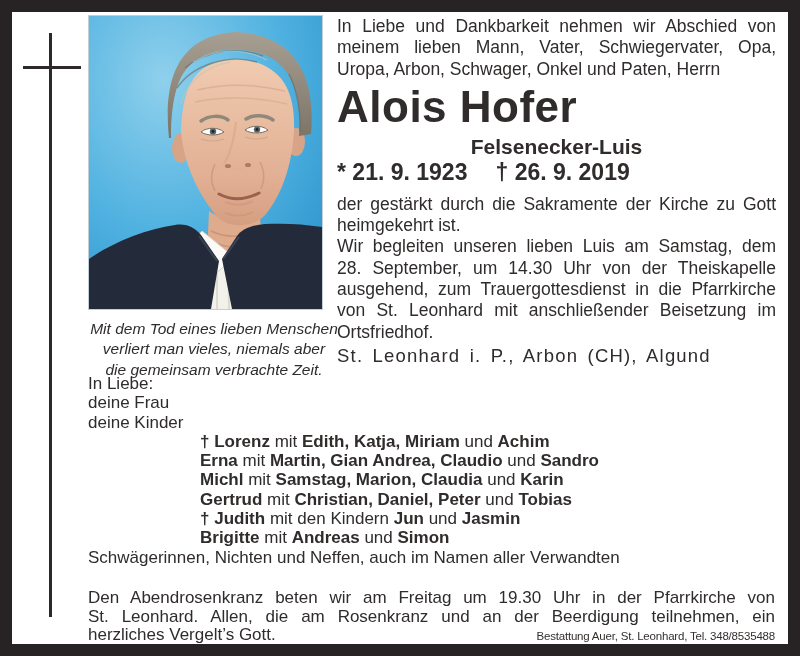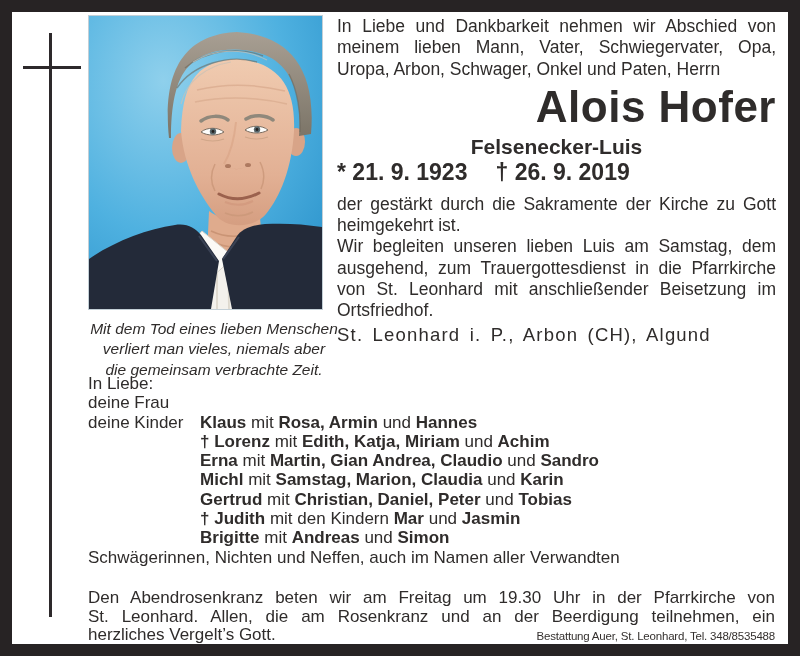--- a/index.html
+++ b/index.html
@@ -15,21 +15,21 @@
   
   .photo{left:77px;top:4px;width:233px;height:293px;outline:1px solid #c3cfd6;}
   .photo svg{display:block;}
   
   .caption{left:46px;top:307px;width:312px;text-align:center;
     font-style:italic;font-size:15.5px;line-height:20.3px;}
   
   .rightcol{left:325px;top:4px;width:439px;}
   .intro{font-size:17.5px;line-height:21.3px;}
   .jl{text-align:justify;text-align-last:justify;}
-  .name{margin-top:3px;font-size:44px;line-height:48px;font-weight:bold;text-align:right;letter-spacing:0.5px;}
+  .name{margin-top:3px;font-size:44px;line-height:48px;font-weight:bold;text-align:left;letter-spacing:0.5px;}
   .nickname{margin-top:5px;font-size:21px;line-height:22px;font-weight:bold;text-align:center;}
   .dates{margin-top:1px;font-size:23px;line-height:27px;font-weight:bold;
     display:flex;justify-content:flex-start;gap:28px;}
   .announce{margin-top:8px;font-size:17.5px;line-height:21.3px;}
   .places{margin-top:2px;font-size:18.5px;letter-spacing:1.2px;word-spacing:3px;}
   
   .family{left:76px;top:362px;width:687px;font-size:17px;line-height:19.3px;}
   .frow{display:flex;}
   .flabel{width:112px;flex:none;}
   .fval{flex:1;}
@@ -131,55 +131,55 @@
     <div class="name">Alois Hofer</div>
     <div class="nickname">Felsenecker-Luis</div>
     <div class="dates">
       <span>* 21. 9. 1923</span>
       <span>† 26. 9. 2019</span>
     </div>
     <div class="announce">
       <div class="jl">der gestärkt durch die Sakramente der Kirche zu Gott</div>
       <div>heimgekehrt ist.</div>
       <div class="jl">Wir begleiten unseren lieben Luis am Samstag, dem</div>
+      <div class="jl">28. September, um 14.30 Uhr von der Theiskapelle</div>
       <div class="jl">ausgehend, zum Trauergottesdienst in die Pfarrkirche</div>
       <div class="jl">von St. Leonhard mit anschließender Beisetzung im</div>
       <div>Ortsfriedhof.</div>
     </div>
     <div class="places">St. Leonhard i. P., Arbon (CH), Algund</div>
   </div>
 
   <div class="abs family">
     <div>In Liebe:</div>
     <div class="frow">
       <div class="flabel">deine Frau</div>
     </div>
     <div class="frow">
       <div class="flabel">deine Kinder</div>
-      <div class="fval"><b>Klaus </b><span>mit </span><b>Rosa, Armin </b><span>und </span><b>Hannes</b></div>
     </div>
     <div class="frow">
       <div class="flabel"></div>
       <div class="fval"><b>† Lorenz </b><span>mit </span><b>Edith, Katja, Miriam </b><span>und </span><b>Achim</b></div>
     </div>
     <div class="frow">
       <div class="flabel"></div>
       <div class="fval"><b>Erna </b><span>mit </span><b>Martin, Gian Andrea, Claudio </b><span>und </span><b>Sandro</b></div>
     </div>
     <div class="frow">
       <div class="flabel"></div>
       <div class="fval"><b>Michl </b><span>mit </span><b>Samstag, Marion, Claudia </b><span>und </span><b>Karin</b></div>
     </div>
     <div class="frow">
       <div class="flabel"></div>
       <div class="fval"><b>Gertrud </b><span>mit </span><b>Christian, Daniel, Peter </b><span>und </span><b>Tobias</b></div>
     </div>
     <div class="frow">
       <div class="flabel"></div>
-      <div class="fval"><b>† Judith </b><span>mit den Kindern </span><b>Mar </b><span>und </span><b>Jasmin</b></div>
+      <div class="fval"><b>† Judith </b><span>mit den Kindern </span><b>Jun </b><span>und </span><b>Jasmin</b></div>
     </div>
     <div class="frow">
       <div class="flabel"></div>
       <div class="fval"><b>Brigitte </b><span>mit </span><b>Andreas </b><span>und </span><b>Simon</b></div>
     </div>
     <div>Schwägerinnen, Nichten und Neffen, auch im Namen aller Verwandten</div>
   </div>
 
   <div class="abs rosary">
     <div class="jl">Den Abendrosenkranz beten wir am Freitag um 19.30 Uhr in der Pfarrkirche von</div>

